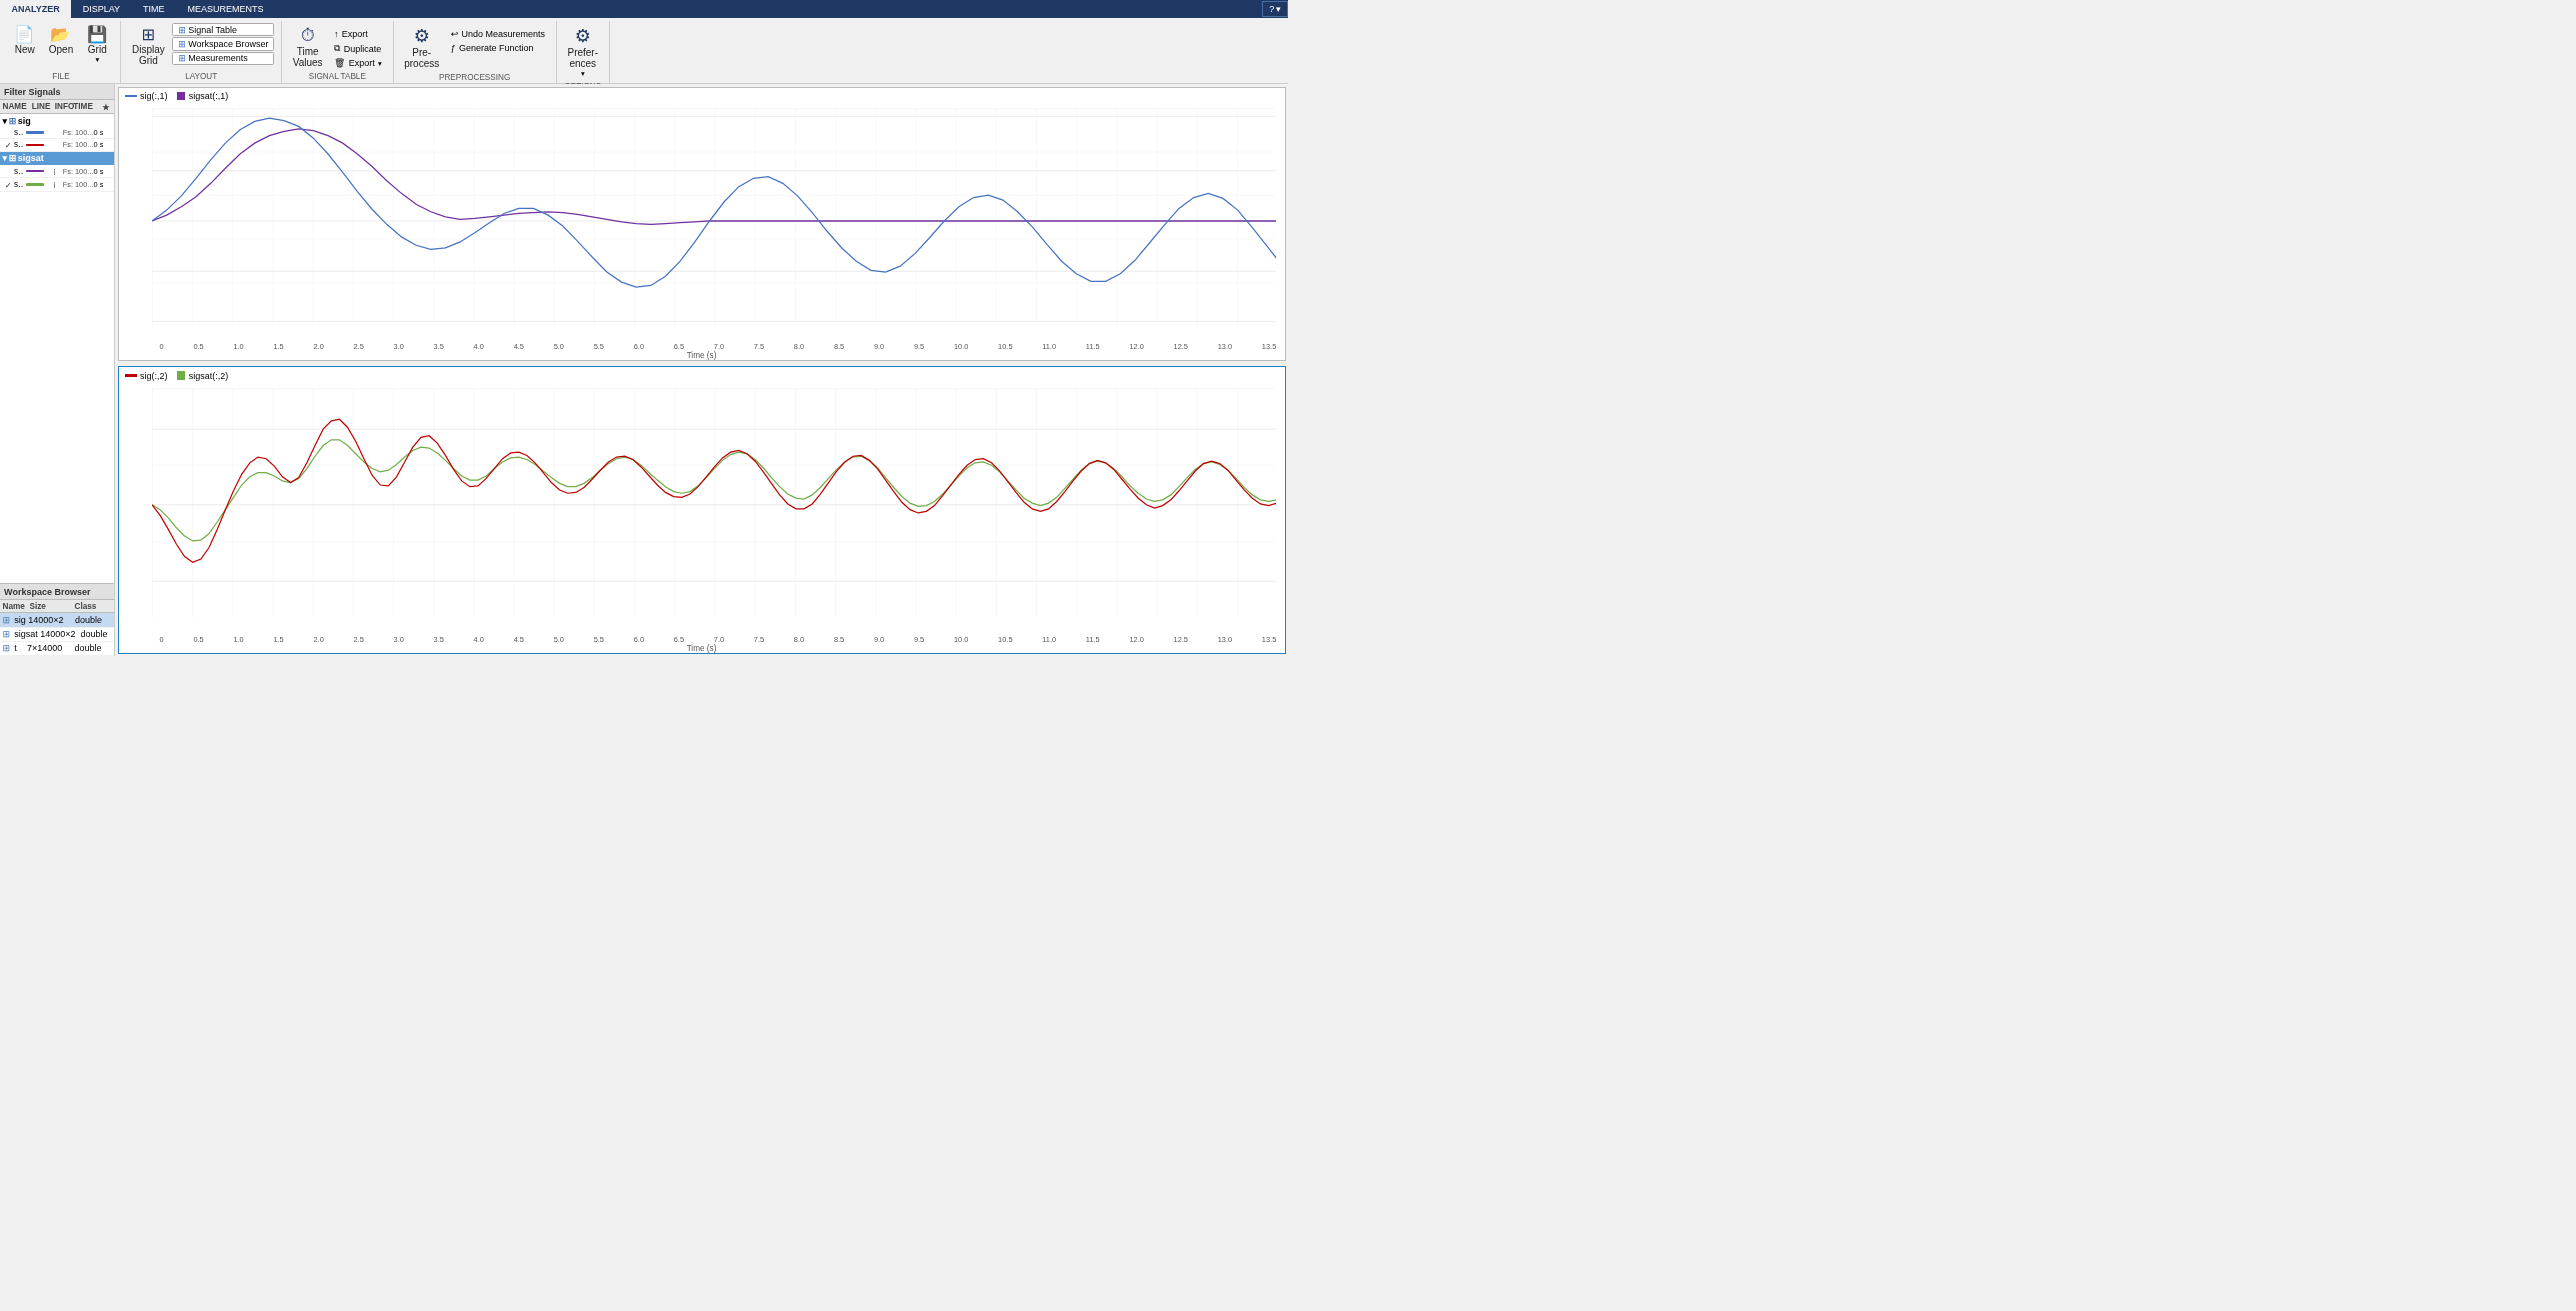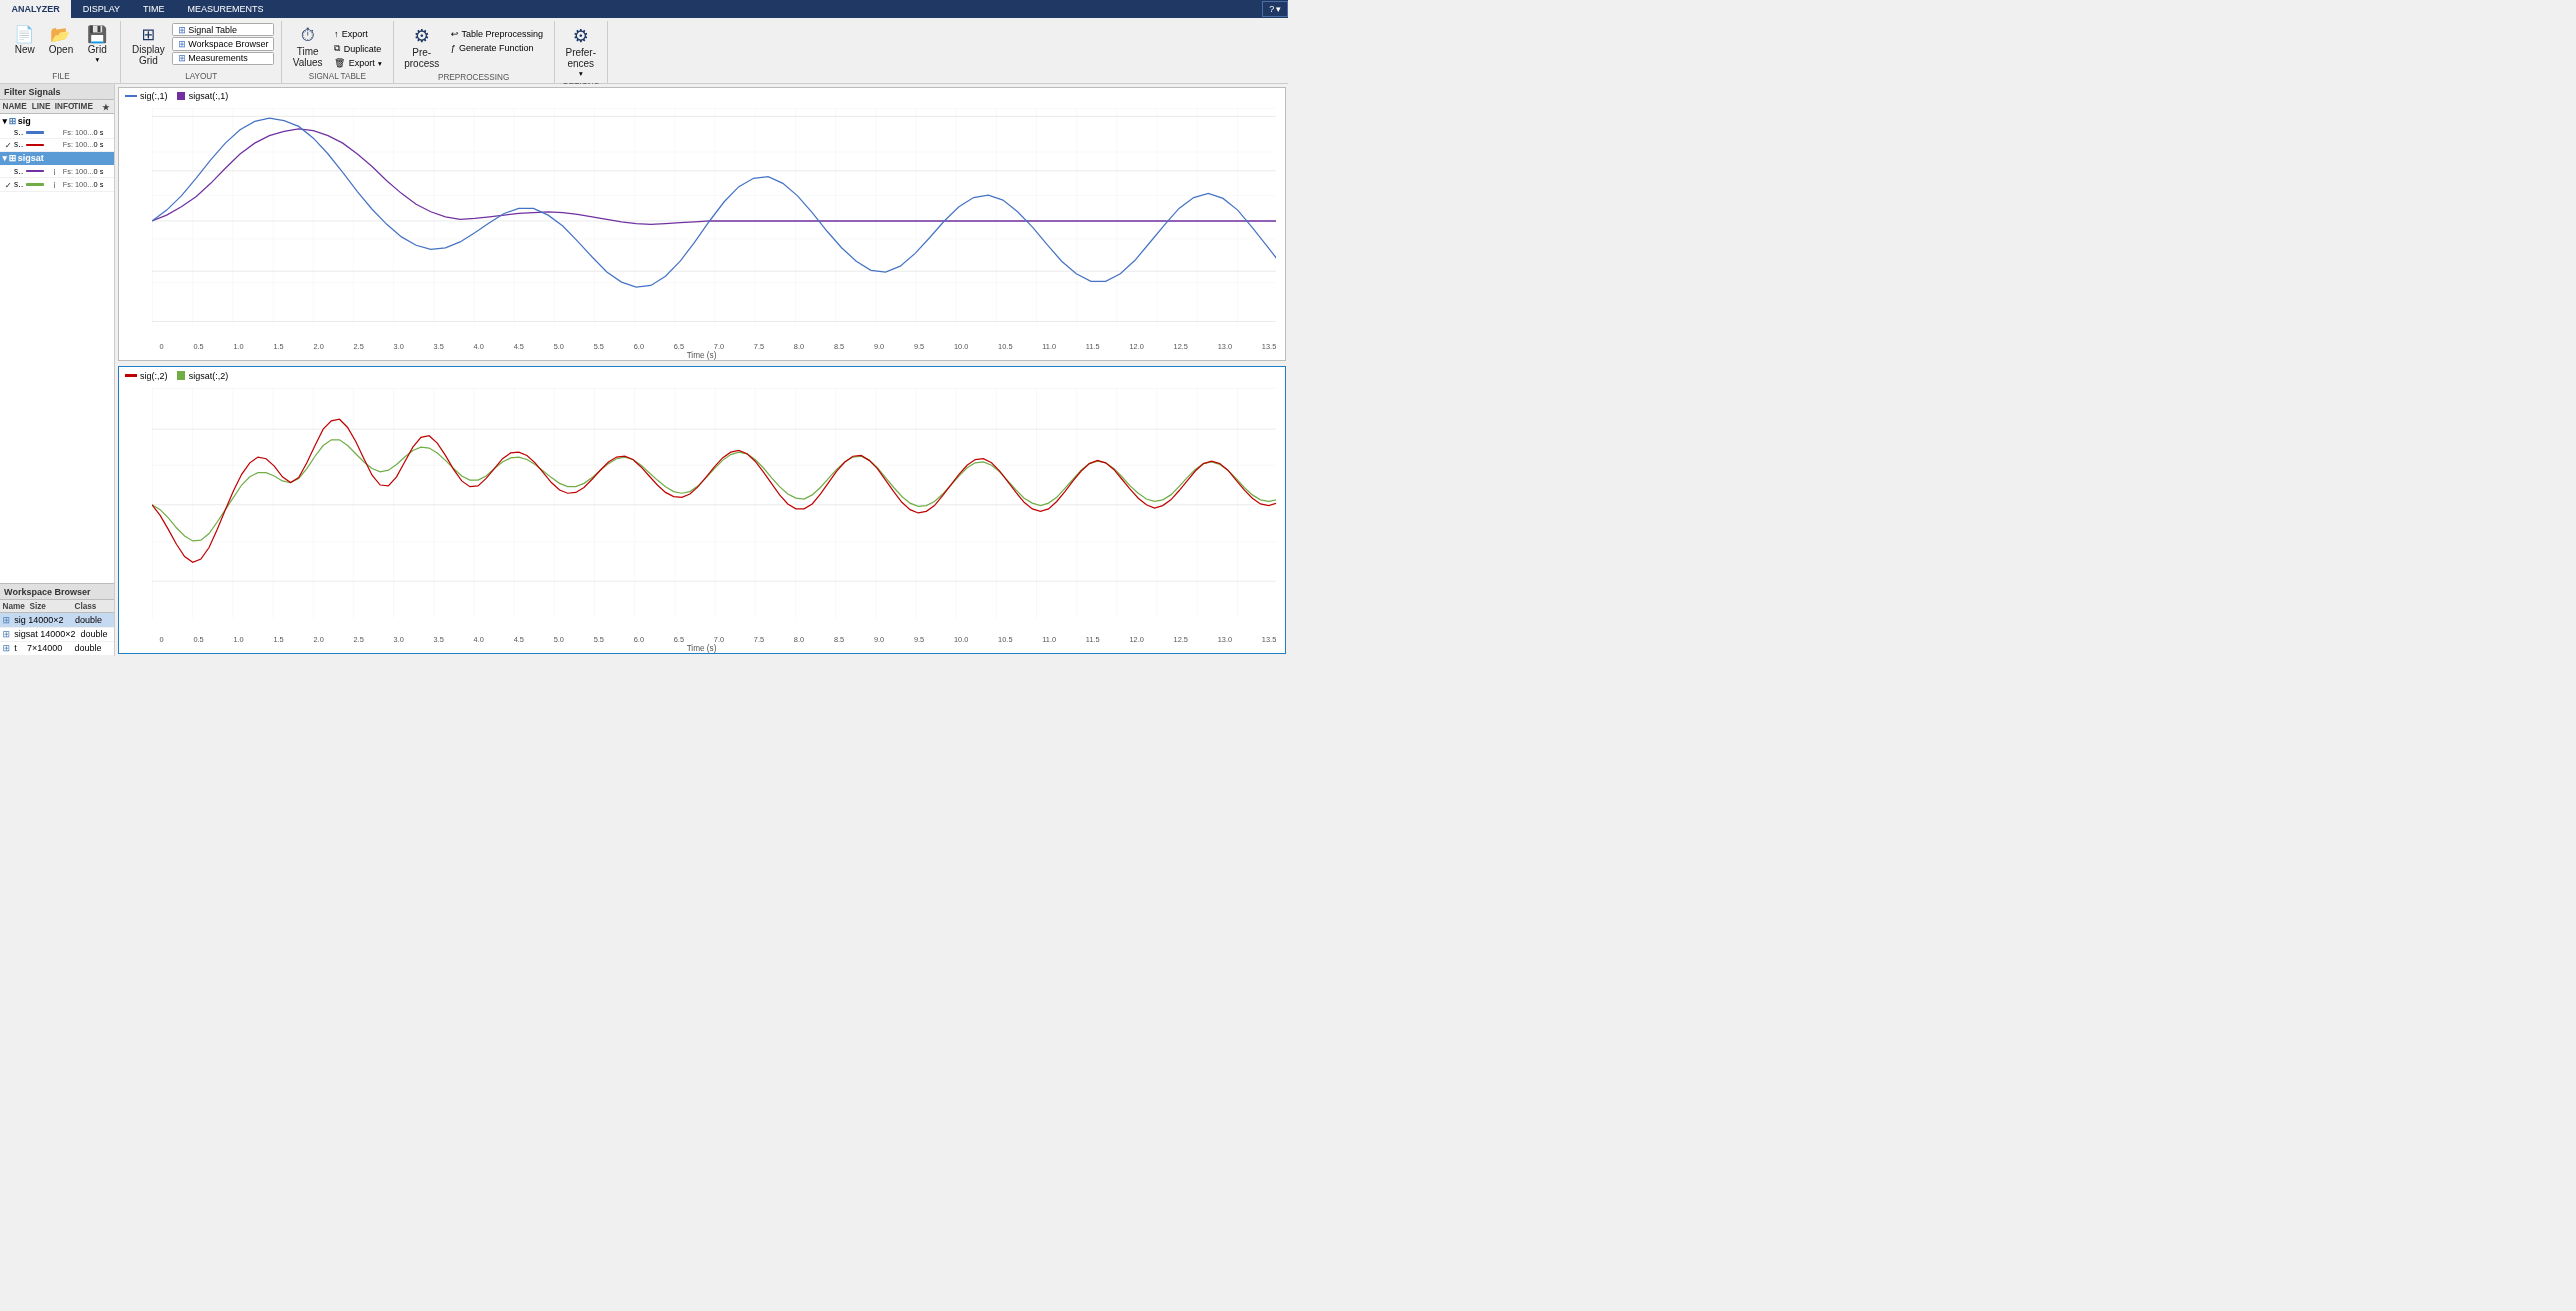--- a/index.html
+++ b/index.html
@@ -345,21 +345,21 @@
 
   <div class="ribbon-group">
     <div class="ribbon-items">
       <div class="ribbon-btn">
         <span class="icon" style="font-size:18px;">⚙</span>
         <span class="label">Pre-<br>process</span>
       </div>
       <div class="ribbon-col" style="margin-top:4.9px;">
         <div class="ribbon-btn-small">
           <span>↩</span>
-          <span>Table Preprocessing</span>
+          <span>Undo Measurements</span>
         </div>
         <div class="ribbon-btn-small">
           <span>ƒ</span>
           <span>Generate Function</span>
         </div>
       </div>
     </div>
     <div class="ribbon-group-label">PREPROCESSING</div>
   </div>
 

